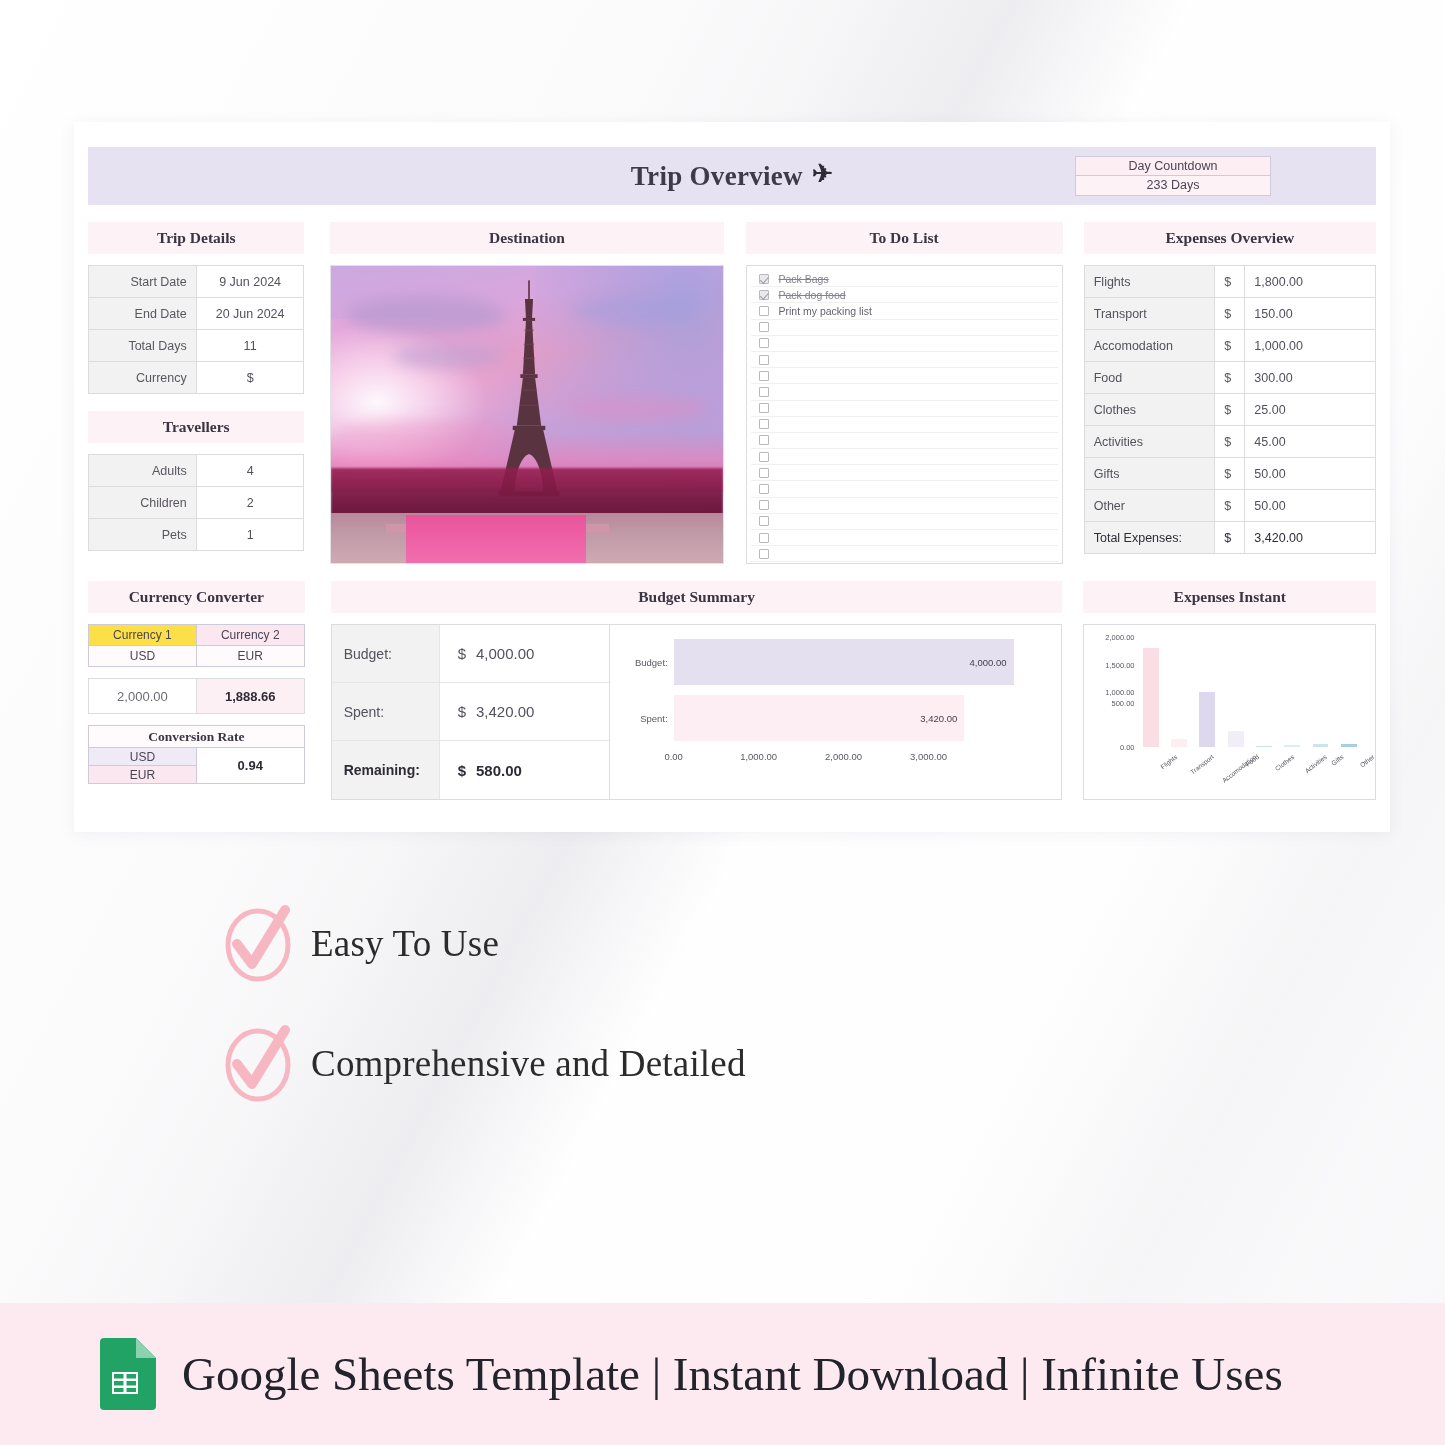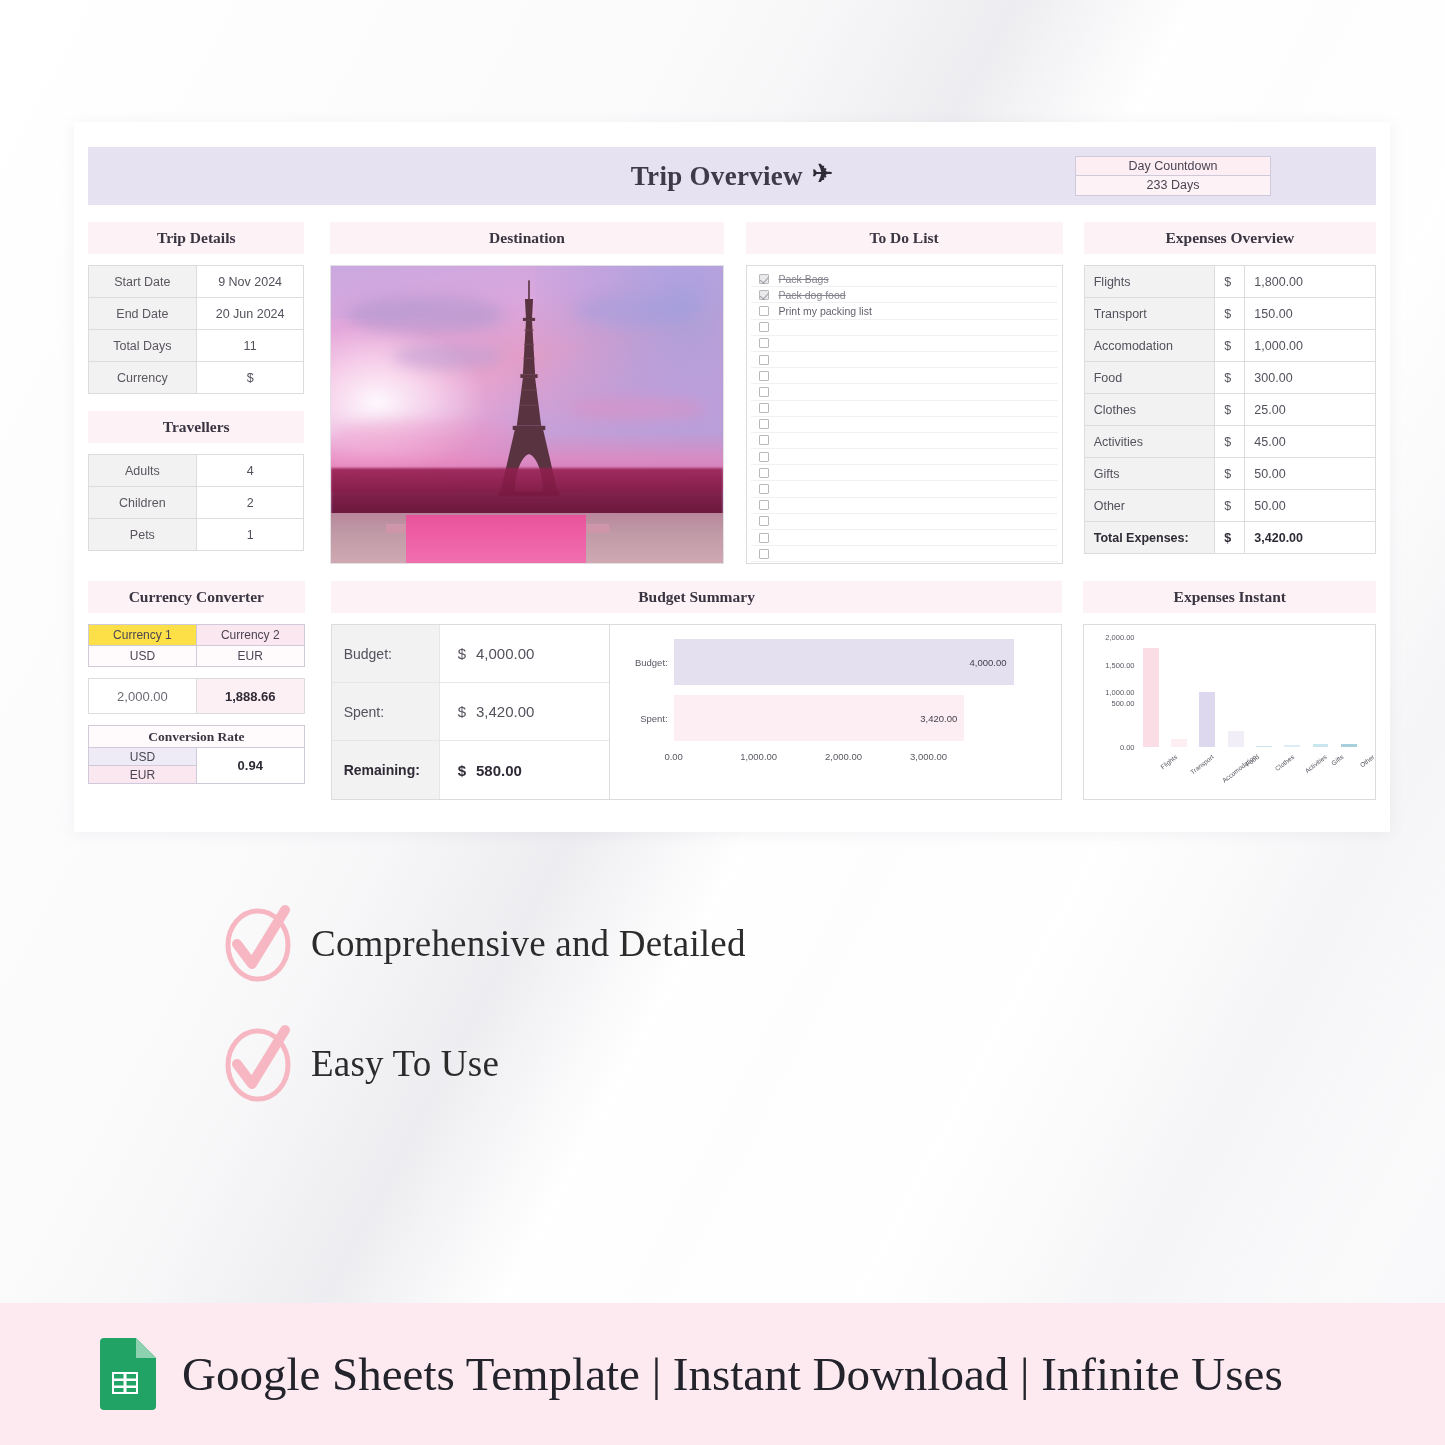--- a/index.html
+++ b/index.html
@@ -82,25 +82,25 @@
   table.sheet {
     width: 100%; border-collapse: collapse;
     font-size: 12.5px; color: #54505c;
     table-layout: fixed;
   }
   table.sheet td {
     border: 1px solid #dcdcde;
     height: 32px; padding: 0 9px;
     white-space: nowrap; overflow: hidden;
   }
-  td.lbl { background: #f2f2f2; text-align: center; color:#5a555f; }
+  td.lbl { background: #f2f2f2; text-align: right; color:#5a555f; }
   td.val { background: #ffffff; text-align: center; }
   td.cur { background:#fff; text-align:left; width: 30px; padding-right:0; color:#5a555f;}
   td.amt { background:#fff; text-align:left; padding-left: 4px; }
-  tr.total td { font-weight: bold; color:#2f2b36; }
+  tr.total td { font-weight: normal; color:#2f2b36; }
 
   
   table.exp td { height: 32px; }
   table.exp td.name { background:#f2f2f2; text-align:left; }
 
   
   .dest-img {
     width: 100%; height: 299px;
     position: relative; overflow: hidden;
     border: 1px solid #e2e2e4;
@@ -290,21 +290,21 @@
 
     <div class="gap-sm"></div>
 
     <div class="row">
 
       <div class="col-a">
         <table class="sheet">
           <tbody id="trip-details-body">
               <tr>
        <td class="lbl">Start Date</td>
-       <td class="val">9 Nov 2024</td>
+       <td class="val">9 Jun 2024</td>
      </tr>
               <tr>
        <td class="lbl">End Date</td>
        <td class="val">20 Jun 2024</td>
      </tr>
               <tr>
        <td class="lbl">Total Days</td>
        <td class="val">11</td>
      </tr>
               <tr>
@@ -666,28 +666,28 @@
   </div>
 </div>
 
 <div class="benefits">
   <div id="benefits-body">
       <div class="benefit">
        <span class="check-ic"><svg viewBox="0 0 86 86">
   <ellipse cx="43" cy="45" rx="30" ry="34" fill="none" stroke="#f7b7c2" stroke-width="5"></ellipse>
   <path d="M22,44 L37,64 L70,10" fill="none" stroke="#f7b7c2" stroke-width="10" stroke-linecap="round" stroke-linejoin="round"></path>
 </svg></span>
-       <span class="benefit-text">Comprehensive and Detailed</span>
+       <span class="benefit-text">Easy To Use</span>
      </div>
       <div class="benefit">
        <span class="check-ic"><svg viewBox="0 0 86 86">
   <ellipse cx="43" cy="45" rx="30" ry="34" fill="none" stroke="#f7b7c2" stroke-width="5"></ellipse>
   <path d="M22,44 L37,64 L70,10" fill="none" stroke="#f7b7c2" stroke-width="10" stroke-linecap="round" stroke-linejoin="round"></path>
 </svg></span>
-       <span class="benefit-text">Easy To Use</span>
+       <span class="benefit-text">Comprehensive and Detailed</span>
      </div>
     </div>
 </div>
 
 <div class="footer">
   <div class="gs-icon">
     <svg viewBox="0 0 56 72">
       <path d="M4,0 h32 l20,20 v48 a4,4 0 0 1 -4,4 h-48 a4,4 0 0 1 -4,-4 v-64 a4,4 0 0 1 4,-4 z" fill="#21a366"></path>
       <path d="M36,0 l20,20 h-20 z" fill="#8ed1b1"></path>
       <rect x="12" y="34" width="26" height="22" fill="#ffffff"></rect>

